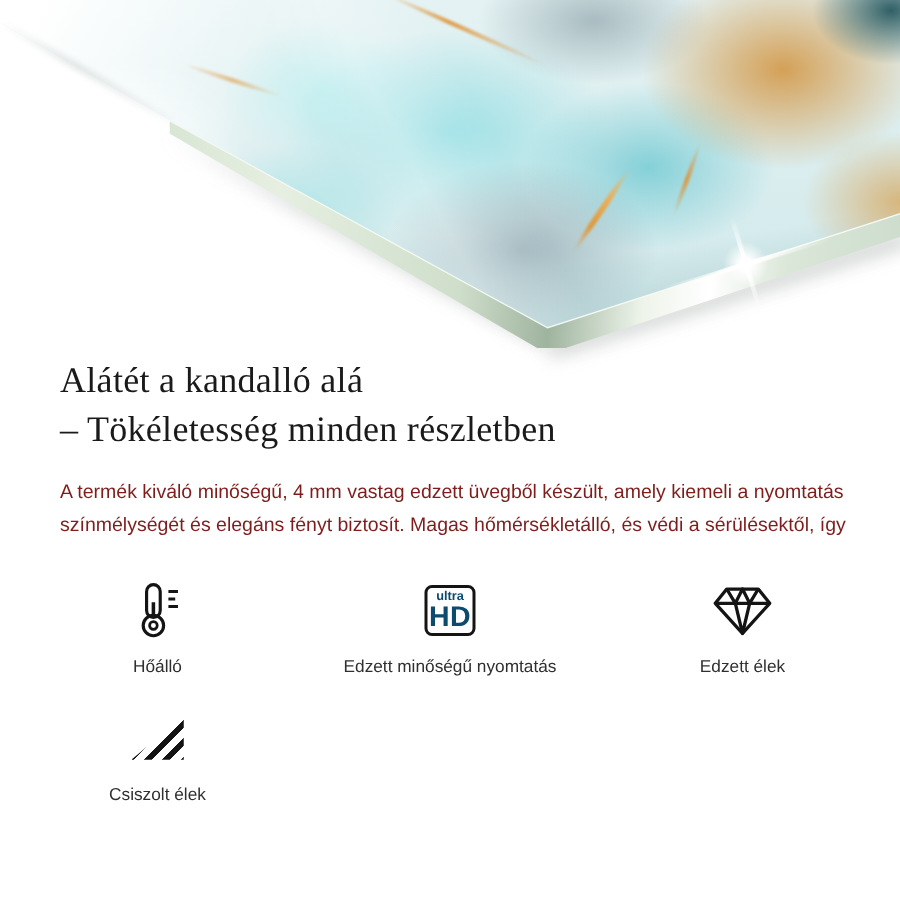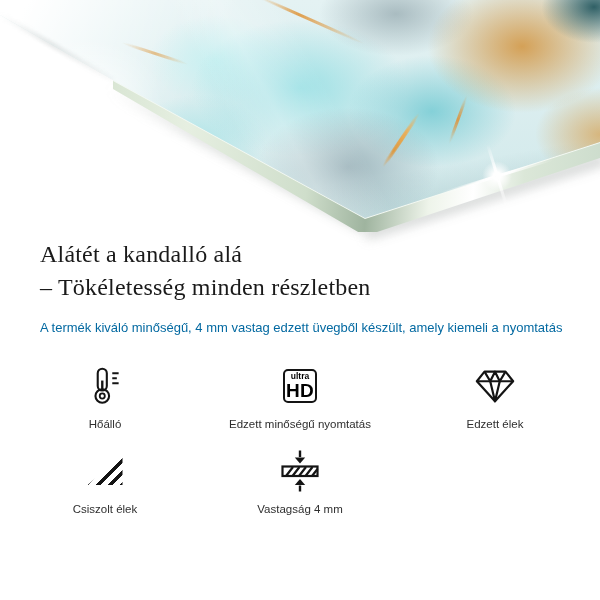--- a/index.html
+++ b/index.html
@@ -84,38 +84,38 @@
   .sp-d2 { width:44px; height:1.5px; transform:translate(-50%,-50%) rotate(-45deg); filter:blur(.6px);
            background:linear-gradient(90deg, rgba(255,255,255,0), #fff 50%, rgba(255,255,255,0)); }
 
   
   .content { padding:0 40px; }
   .title {
     margin-top:6px; font-family:"Liberation Serif","DejaVu Serif",serif;
     font-weight:400; font-size:24px; line-height:33px; color:#1a1a1a; letter-spacing:.2px;
   }
   .title span { display:block; }
-  .desc { margin-top:13px; font-size:13px; line-height:21.5px; color:#0369a1; }
+  .desc { margin-top:13px; font-size:13px; line-height:21.5px; color:#7f1d1d; }
   .desc span { display:block; white-space:nowrap; }
 
   
   .features {
     margin:25px 0 0 30px; width:540px;
     display:grid; grid-template-columns:150px 240px 150px; row-gap:18px;
   }
   .feature { display:flex; flex-direction:column; align-items:center; }
   .icon-box { height:44px; display:flex; align-items:center; justify-content:center; }
   .feature-label { margin-top:9px; font-size:11.5px; line-height:14px; color:#2f2f2f; text-align:right; }
 
   .icon-svg { stroke:#141414; fill:none; stroke-width:2.3; }
 
   .uhd-box {
     width:34px; height:34px; border:2.5px solid #141414; border-radius:5px;
     display:flex; flex-direction:column; align-items:center; justify-content:center;
-    color:#000000; line-height:1;
+    color:#0c4a6e; line-height:1;
   }
   .uhd-top { font-size:8.5px; font-weight:700; letter-spacing:0; }
   .uhd-bottom { font-size:19px; font-weight:800; margin-top:.5px; letter-spacing:.2px; }
 
   .tri-hatch {
     width:35px; height:29px;
     clip-path:polygon(0 100%, 100% 100%, 100% 0);
     background:repeating-linear-gradient(135deg, #141414 0 3.6px, rgba(0,0,0,0) 3.6px 8.6px);
   }
 </style>
@@ -146,20 +146,21 @@
     </div>
   </div>
 
   <div class="content">
     <h1 class="title">
       <span>Alátét a kandalló alá</span>
       <span>– Tökéletesség minden részletben</span>
     </h1>
     <p class="desc">
       <span>A termék kiváló minőségű, 4 mm vastag edzett üvegből készült, amely kiemeli a nyomtatás</span>
+      <span>színmélységét és elegáns fényt biztosít. Magas hőmérsékletálló, és védi a sérülésektől, így</span>
     </p>
   </div>
 
   <div class="features">
 
     <div class="feature">
       <div class="icon-box">
         <svg class="icon-svg" width="40" height="44" viewBox="0 0 44 44">
           <rect x="14" y="3" width="10" height="24" rx="5"></rect>
           <circle cx="19" cy="33" r="7.5"></circle>
@@ -194,28 +195,15 @@
       <div class="feature-label">Edzett élek</div>
     </div>
 
     <div class="feature">
       <div class="icon-box">
         <div class="tri-hatch"></div>
       </div>
       <div class="feature-label">Csiszolt élek</div>
     </div>
 
-    <div class="feature">
-      <div class="icon-box">
-        <svg class="icon-svg" width="44" height="44" viewBox="0 0 44 44">
-          <path d="M22 1.5v6.5" stroke-width="2.4"></path>
-          <path d="M16.8 8.5h10.4L22 14.5z" fill="#141414" stroke="none"></path>
-          <rect x="4.5" y="17.5" width="35" height="9.5" stroke-width="2.2"></rect>
-          <path d="M8 27l7-9M14.5 27l7-9M21 27l7-9M27.5 27l7-9M34 27l5.5-7" stroke-width="2.2"></path>
-          <path d="M16.8 36h10.4L22 30z" fill="#141414" stroke="none"></path>
-          <path d="M22 36.5v6" stroke-width="2.4"></path>
-        </svg>
-      </div>
-      <div class="feature-label">Vastagság 4 mm</div>
-    </div>
 
   </div>
 </div>
 
 </body></html>

